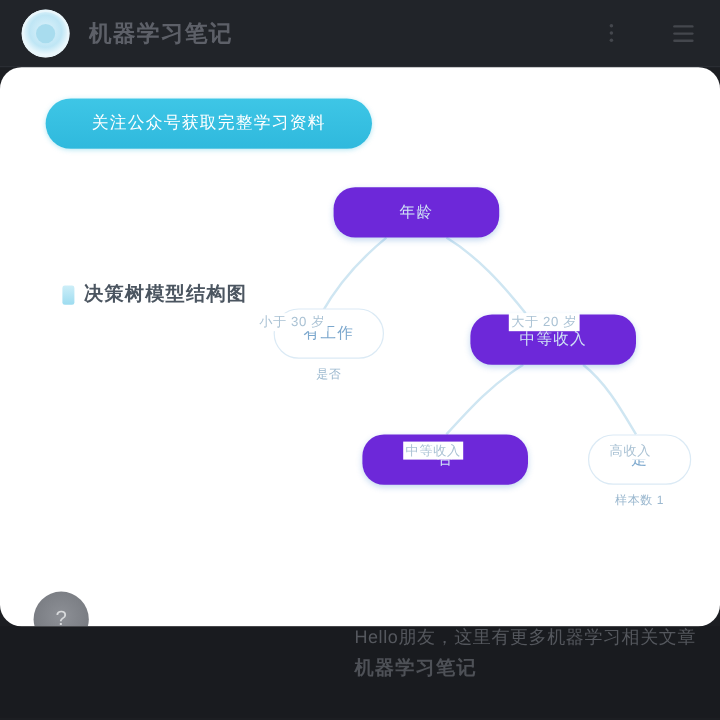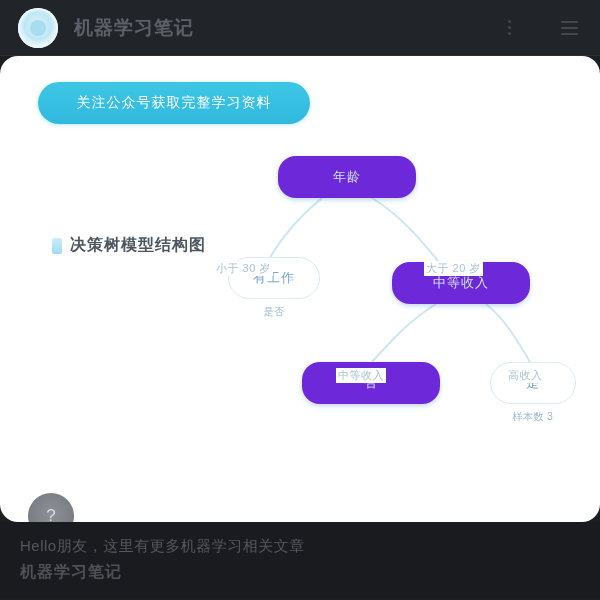--- a/index.html
+++ b/index.html
@@ -98,21 +98,21 @@
     position: absolute; left: 28px; top: 437px;
     width: 46px; height: 46px; border-radius: 50%;
     background: radial-gradient(circle at 50% 45%, #8d9096 0%, #7c7f85 60%, #6e7177 100%);
     display: flex; align-items: center; justify-content: center;
     color: #d9dbdd; font-size: 17px; cursor: pointer;
   }
 
   
   .bottombar {
     position: absolute; left: 0; top: 522px; width: 600px; height: 76px;
-    background: #191b1f; display: flex; align-items: center; padding: 0 20px;
+    background: #191b1f; display: flex; align-items: flex-end; padding: 0 20px; flex-direction: column;
   }
   .bottom-text { flex: 1 1 auto; min-width: 0; }
   .bottom-line1 {
     color: #54575d; font-size: 15px; letter-spacing: 0.5px;
     white-space: nowrap; overflow: hidden; text-overflow: ellipsis;
   }
   .bottom-line2 {
     color: #4e5157; font-size: 16px; font-weight: bold; letter-spacing: 1px;
     margin-top: 6px; white-space: nowrap; overflow: hidden;
   }
@@ -172,21 +172,21 @@
       <div class="node decision" style="left:278px; top:100px; width:138px; height:42px;">年龄</div>
 
       <div class="node leaf" style="left:228px; top:201px; width:92px; height:42px;">有工作</div>
       <div class="node-sub" style="left:228px; top:249px; width:92px;">是否</div>
 
       <div class="node decision" style="left:392px; top:206px; width:138px; height:42px;">中等收入</div>
 
       <div class="node decision" style="left:302px; top:306px; width:138px; height:42px;">否</div>
 
       <div class="node leaf" style="left:490px; top:306px; width:86px; height:42px;">是</div>
-      <div class="node-sub" style="left:490px; top:354px; width:86px;">样本数 3</div>
+      <div class="node-sub" style="left:490px; top:354px; width:86px;">样本数 1</div>
 
       <div class="edge-label" style="left:214px; top:205px;">小于 30 岁</div>
       <div class="edge-label" style="left:424px; top:205px;">大于 20 岁</div>
       <div class="edge-label" style="left:336px; top:312px;">中等收入</div>
       <div class="edge-label" style="left:506px; top:312px;">高收入</div>
     </div>
 
     <div class="fab">
       <span>?</span>
     </div>

